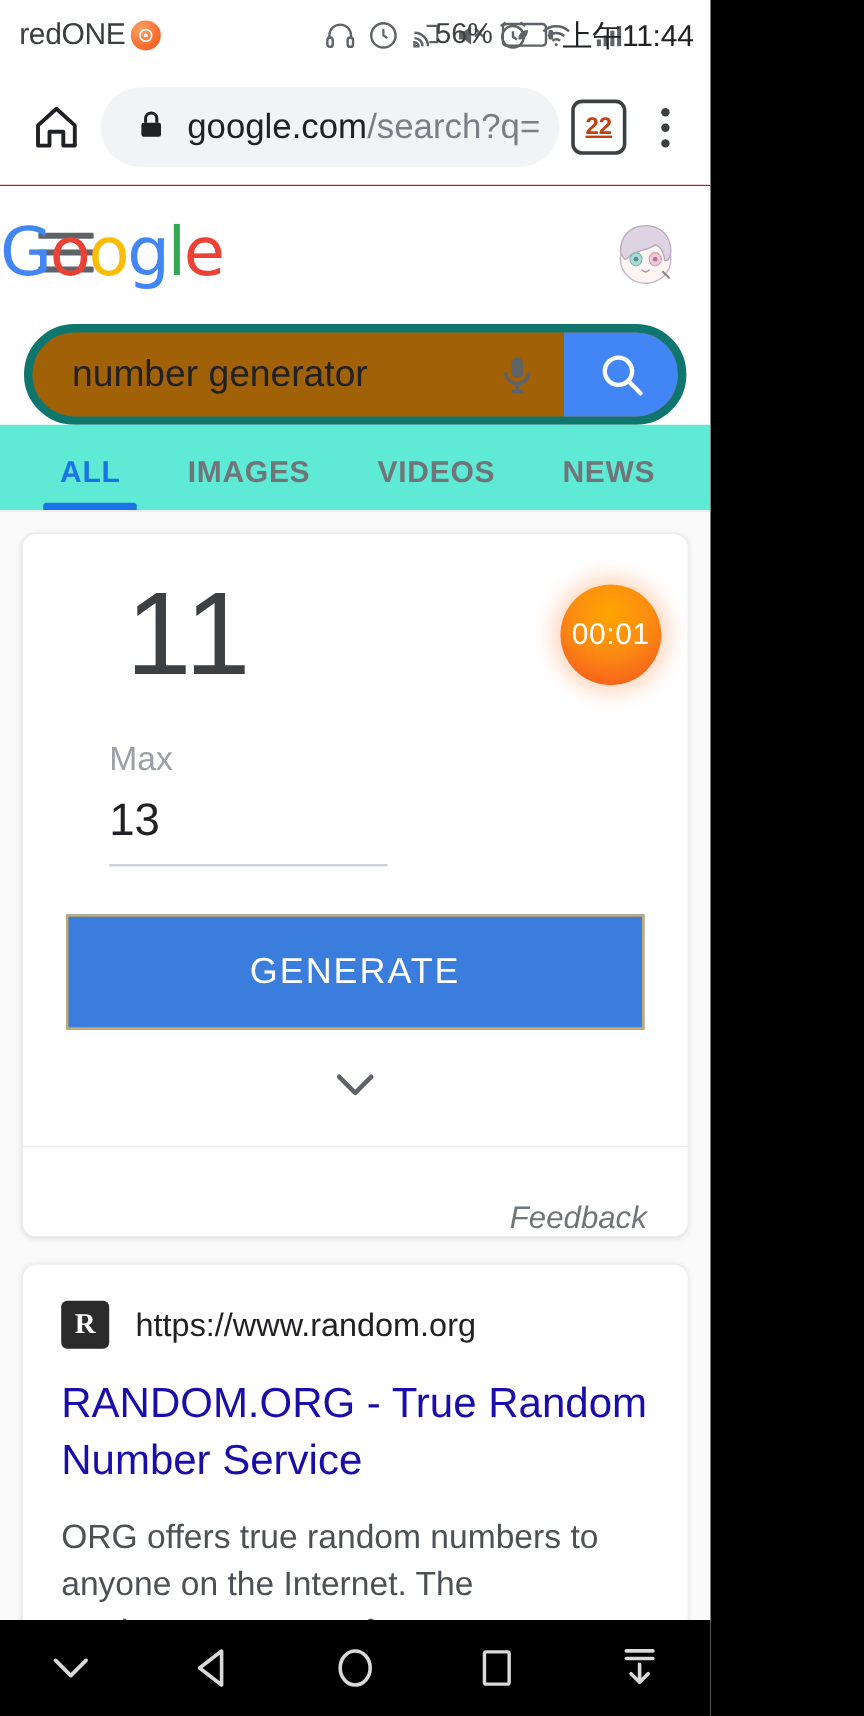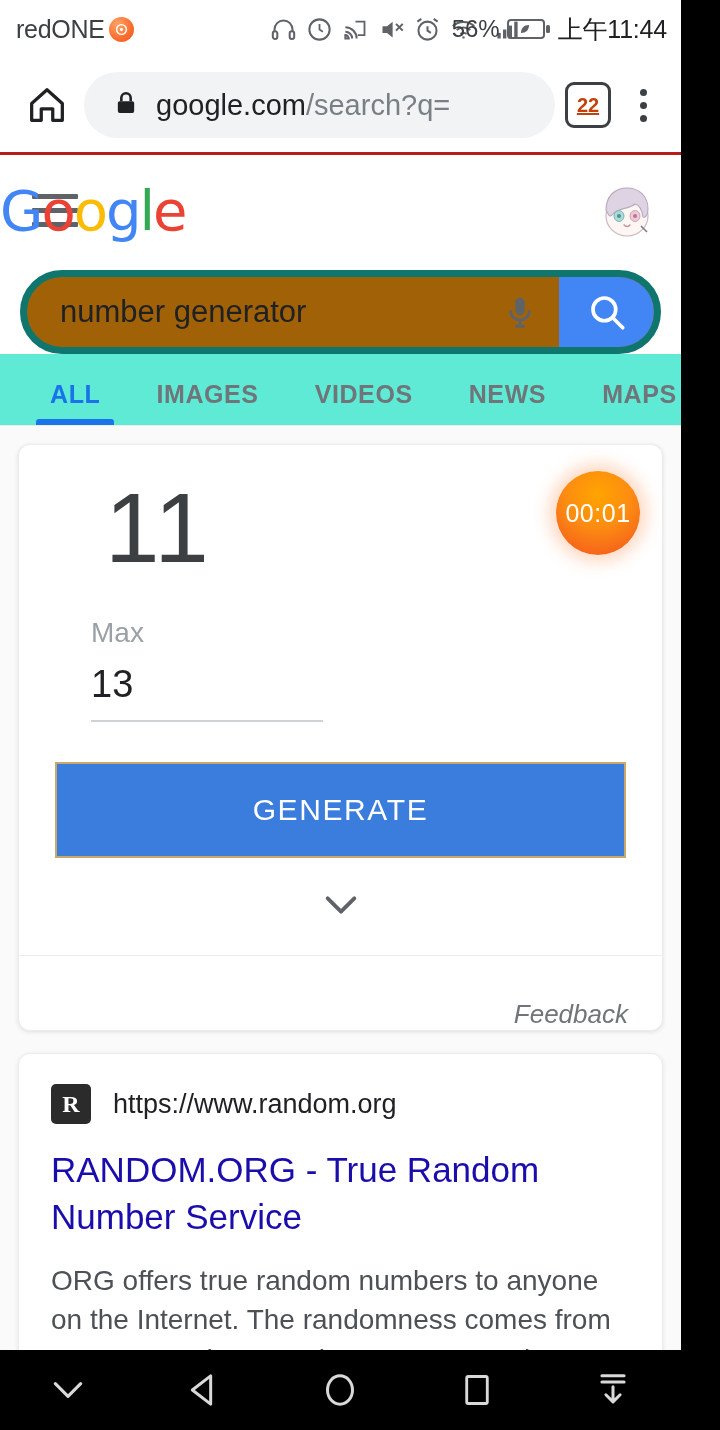--- a/index.html
+++ b/index.html
@@ -4,21 +4,21 @@
 <style>
   * { box-sizing: border-box; margin: 0; padding: 0; }
   html, body {
     width: 720px; height: 1430px;
     background: #000;
     font-family: "Liberation Sans", sans-serif;
     overflow: hidden;
   }
   .phone {
     position: relative;
-    width: 681px; height: 1430px;
+    width: 592px; height: 1430px;
     background: #ffffff;
     overflow: hidden;
   }
 
   
   .statusbar {
     height: 58px;
     background: #ffffff;
     display: flex;
     align-items: center;
@@ -48,21 +48,21 @@
   .sic svg { display: block; }
   .batt-pct { font-size: 24px; color: #3c4043; }
   .clock { font-size: 25px; color: #202124; letter-spacing: -0.2px; }
 
   
   .browserbar {
     height: 97px;
     background: #ffffff;
     display: flex; align-items: center;
     padding: 0 18px;
-    border-bottom: 3px solid #b91c1c;
+    border-bottom: 1px solid #b91c1c;
   }
   .home-btn { width: 58px; display:flex; align-items:center; justify-content:center; }
   .omnibox {
     flex: 1;
     height: 66px;
     margin: 0 10px 0 8px;
     background: #f1f3f4;
     border-radius: 33px;
     display: flex; align-items: center;
     padding: 0 28px;
@@ -173,21 +173,21 @@
     overflow: hidden;
   }
   .card-body { padding: 34px 36px 0; position: relative; }
   .result-number {
     font-size: 98px; font-weight: 300; color: #3c4043;
     line-height: 1.0;
     letter-spacing: 2px;
     padding-left: 50px;
   }
   .timer-badge {
-    position: absolute; right: 22px; top: 26px;
+    position: absolute; right: 22px; top: 42px;
     width: 84px; height: 84px; border-radius: 50%;
     background: radial-gradient(circle at 50% 28%, #ffa400 0%, #fc8c12 45%, #f4511e 100%);
     box-shadow: 0 0 16px 7px rgba(250,120,40,0.28);
     display: flex; align-items: center; justify-content: center;
     color: #fff; font-size: 25px;
     letter-spacing: 0.5px;
   }
   .minmax {
     display: flex;
     padding: 40px 0 0 36px;

